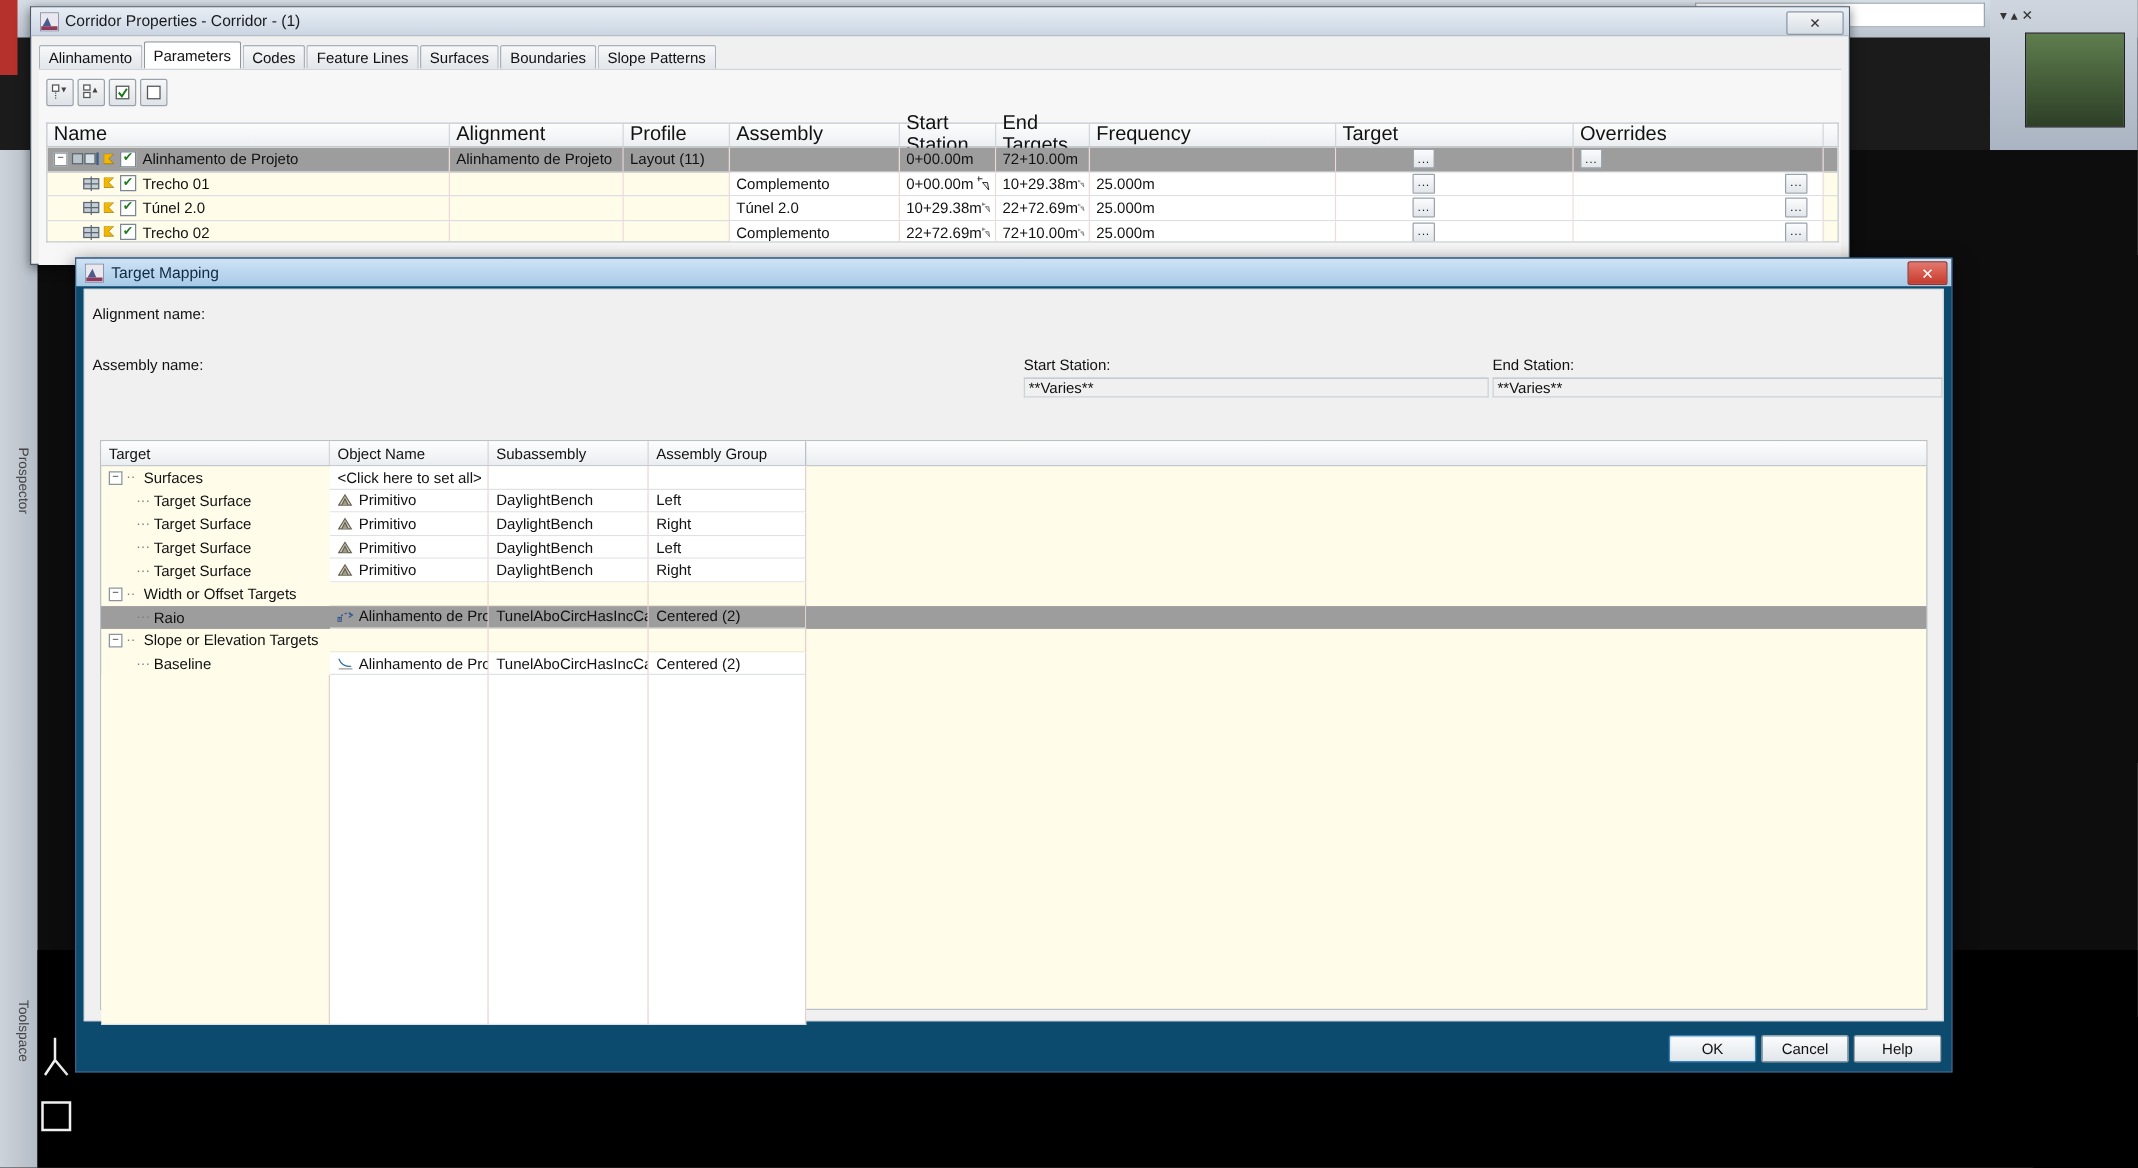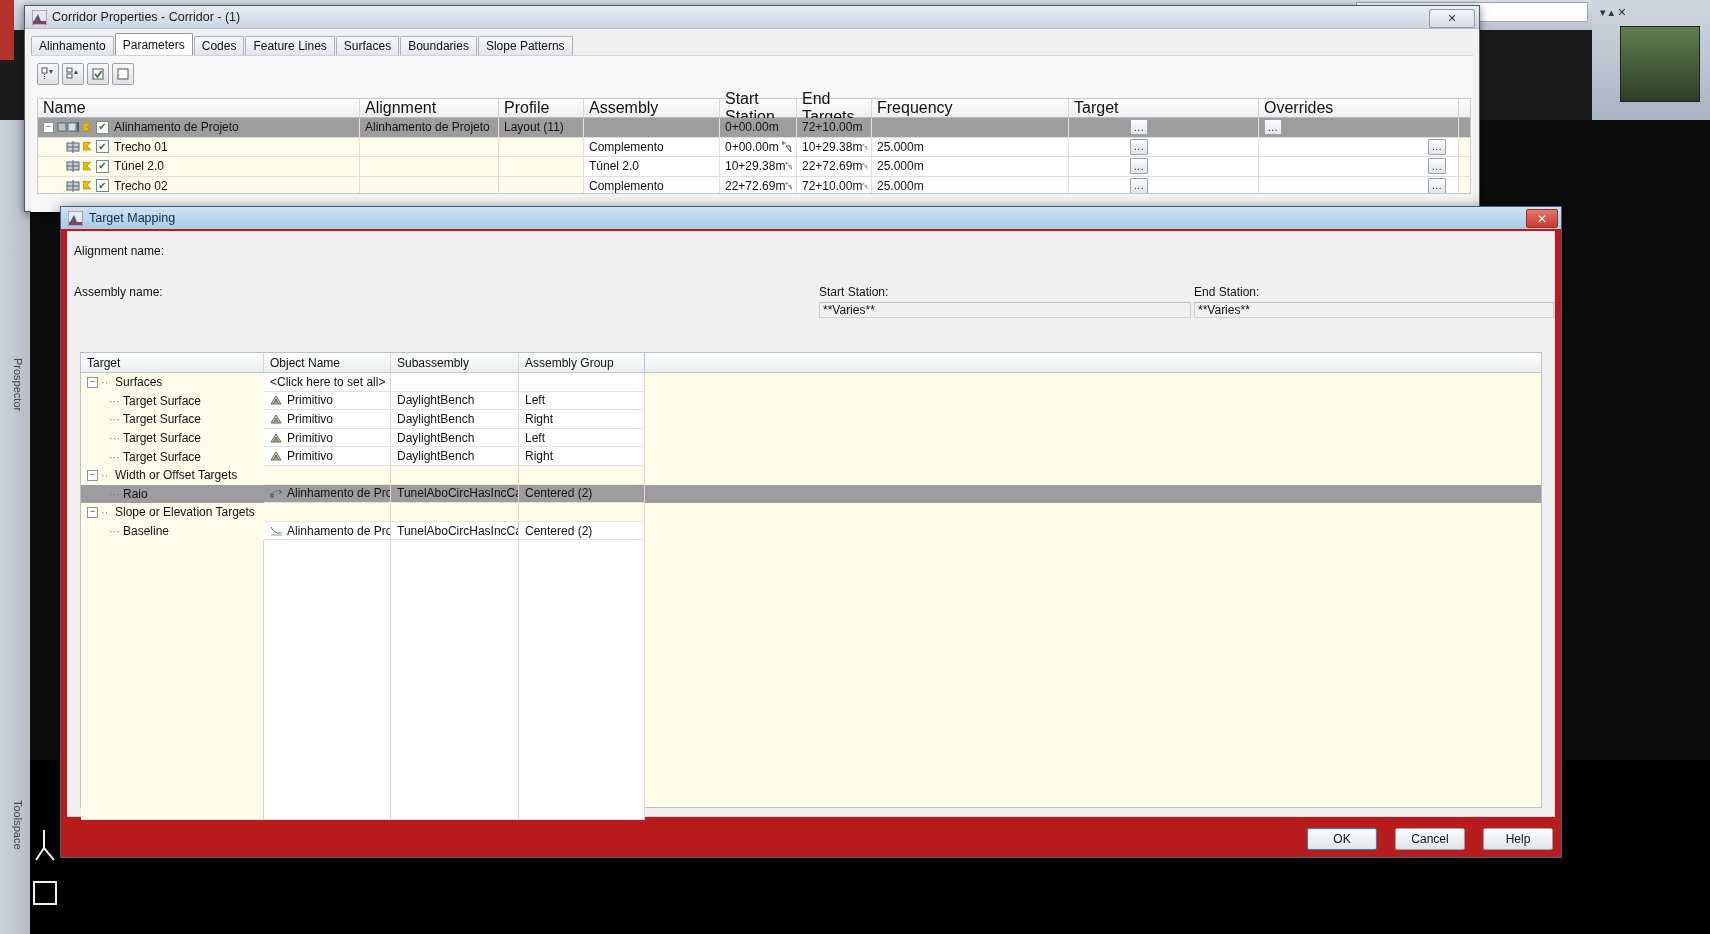--- a/index.html
+++ b/index.html
@@ -76,21 +76,21 @@
   .chk span{color:#1f7a1f;font-size:10px;line-height:1;}
   .dots{width:16px;height:14px;background:linear-gradient(180deg,#fbfcfd,#e2e6ea);
     border:1px solid #9aa3ac;border-radius:1px;font-size:10px;color:#222;
     display:flex;align-items:center;justify-content:center;letter-spacing:.5px;}
   .treeind{display:inline-flex;align-items:center;flex:0 0 auto;}
   .expander{width:9px;height:9px;border:1px solid #8a949d;background:#fff;font-size:9px;
     line-height:7px;text-align:center;color:#333;margin-right:3px;}
 
   
   #targetWin{position:absolute;left:60px;top:206px;width:1500px;height:650px;
-    background:#b91c1c;border:1px solid #3f5f86;box-shadow:0 3px 14px rgba(0,0,0,.55);}
+    background:#0c4a6e;border:1px solid #3f5f86;box-shadow:0 3px 14px rgba(0,0,0,.55);}
   #targetWin .tm-title{height:22px;
     background:linear-gradient(180deg,#cfe3f5 0%,#bcd8ef 45%,#a8cae6 100%);
     display:flex;align-items:center;padding:0 4px;position:relative;}
   #targetWin .tm-title .t-text{font-size:12.5px;color:#102a43;}
   .tm-close{position:absolute;right:3px;top:2px;width:30px;height:17px;
     background:linear-gradient(180deg,#e4776d,#c53b2c);border:1px solid #9a2f22;border-radius:2px;
     color:#fff;font-size:12px;display:flex;align-items:center;justify-content:center;}
   .tm-body{position:absolute;left:6px;top:24px;right:6px;bottom:40px;background:#f0f0f0;
     border:1px solid #d9dde1;}
   .lbl{font-size:12px;color:#111;}
@@ -109,21 +109,21 @@
   .tgrow.sel{background:#9d9d9d;}
   .tgc{font-size:12px;color:#111;display:flex;align-items:center;padding-left:6px;
     box-sizing:border-box;overflow:hidden;white-space:nowrap;}
   .tgc.cell{background:#fff;border-right:1px solid #e7cfcf;border-bottom:1px solid #dfe2e5;}
   .tgrow.sel .tgc.cell{background:#9d9d9d;}
   .tgc.empty{background:#fffdea;border-right:1px solid #e7cfcf;border-bottom:1px solid #ece7cf;}
   .tgc.namecell{background:transparent;}
   .tgrow.sel .tgc.namecell{background:#9d9d9d;}
   .dash{display:inline-block;width:14px;color:#7b7b7b;font-size:11px;}
   .ic{width:13px;height:12px;margin-right:4px;flex:0 0 auto;}
-  .btm-btns{position:absolute;right:8px;bottom:7px;display:flex;gap:18px;}
+  .btm-btns{position:absolute;right:8px;bottom:7px;display:flex;gap:4px;}
   .btn2{width:68px;height:20px;font-size:12px;color:#111;
     background:linear-gradient(180deg,#fbfcfd,#e1e6ea);border:1px solid #9aa3ac;border-radius:2px;
     display:flex;align-items:center;justify-content:center;}
   .btn2.def{border:1px solid #3c7fb1;box-shadow:inset 0 0 0 1px #d6e8f5;}
 </style>
 </head>
 <body>
 
 <div id="desktop">
   <div class="bg-strip-top"></div>

